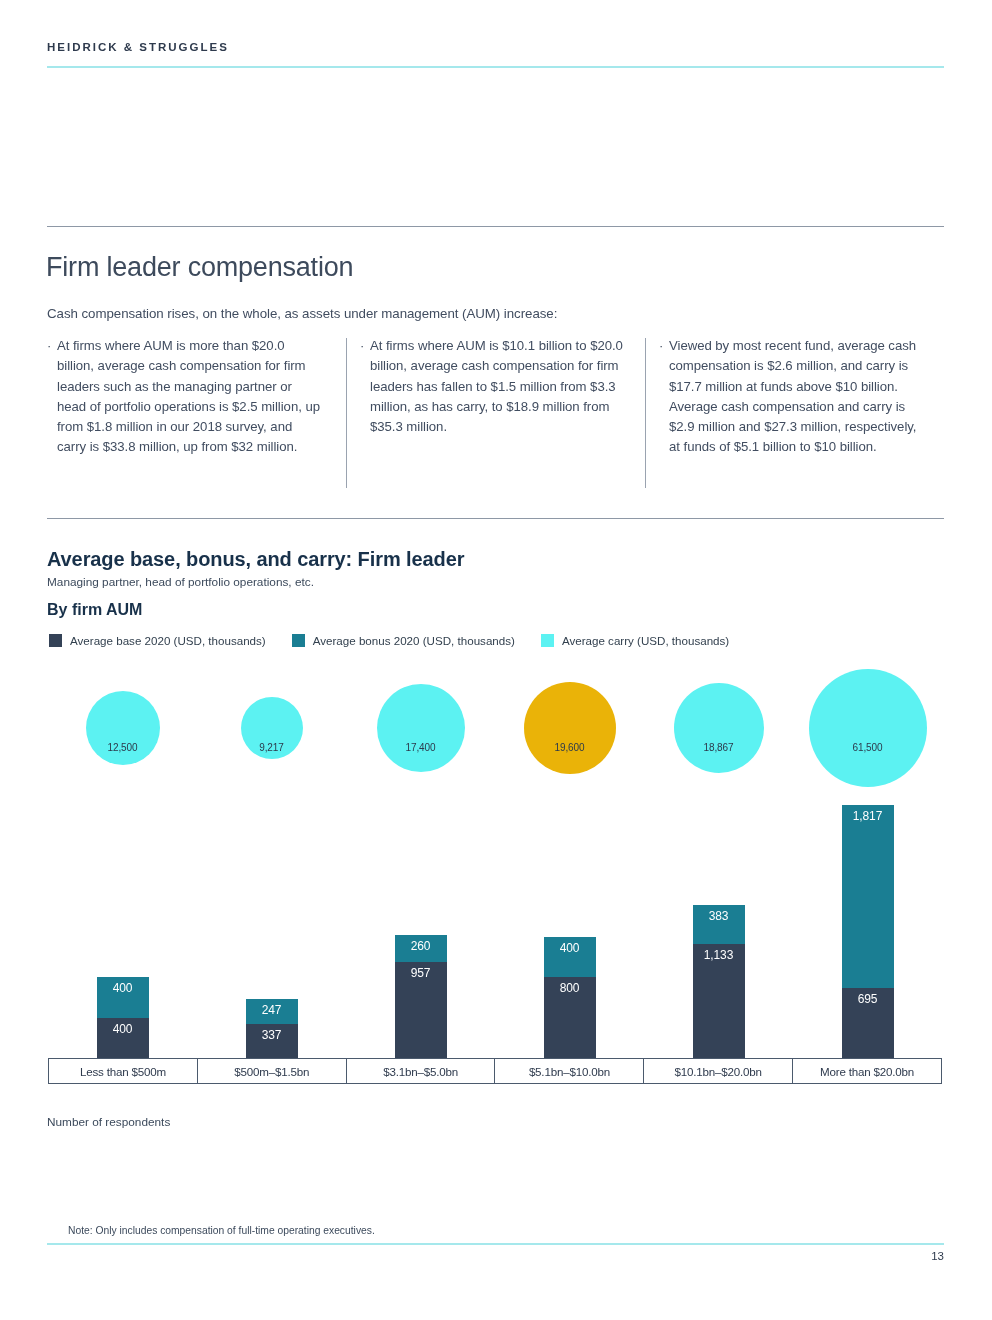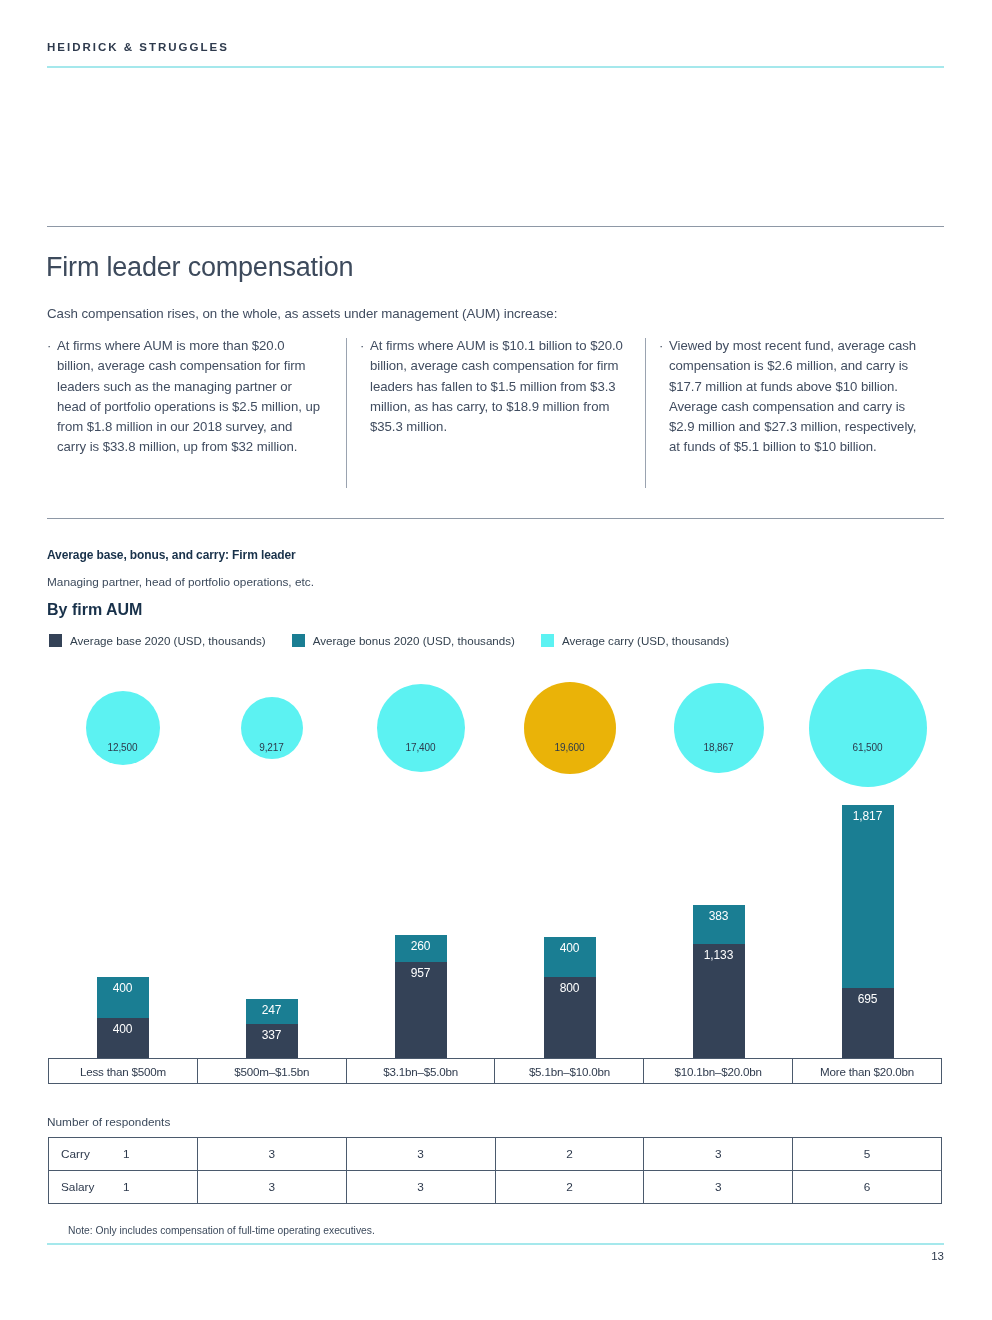--- a/index.html
+++ b/index.html
@@ -114,21 +114,21 @@
     width: 897px;
     height: 1px;
     background: #8e98a6;
   }
 
   
   .chart-title {
     position: absolute;
     left: 47px;
     top: 548px;
-    font-size: 12px;
+    font-size: 20px;
     font-weight: bold;
     color: #18314a;
     letter-spacing: -0.1px;
   }
   .chart-sub {
     position: absolute;
     left: 47px;
     top: 575px;
     font-size: 11.8px;
     color: #3c4a5c;
@@ -469,38 +469,18 @@
   <div class="axis-band" id="axis-band">
       <div class="axis-cell">Less than $500m</div>
       <div class="axis-cell">$500m–$1.5bn</div>
       <div class="axis-cell">$3.1bn–$5.0bn</div>
       <div class="axis-cell">$5.1bn–$10.0bn</div>
       <div class="axis-cell">$10.1bn–$20.0bn</div>
       <div class="axis-cell">More than $20.0bn</div>
     </div>
 
   <div class="resp-title">Number of respondents</div>
-  <table class="resp-table">
-    <tbody id="resp-body">
-        <tr>
-          <td class="rowhead"><span class="rh-label">Carry</span><span class="rh-value">1</span></td>
-          <td>3</td>
-          <td>3</td>
-          <td>2</td>
-          <td>3</td>
-          <td>5</td>
-        </tr>
-        <tr>
-          <td class="rowhead"><span class="rh-label">Salary</span><span class="rh-value">1</span></td>
-          <td>3</td>
-          <td>3</td>
-          <td>2</td>
-          <td>3</td>
-          <td>6</td>
-        </tr>
-      </tbody>
-  </table>
 
   <div class="note">Note: Only includes compensation of full-time operating executives.</div>
   <div class="foot-rule"></div>
   <div class="page-num">13</div>
 
 </div>
 
 </body></html>

